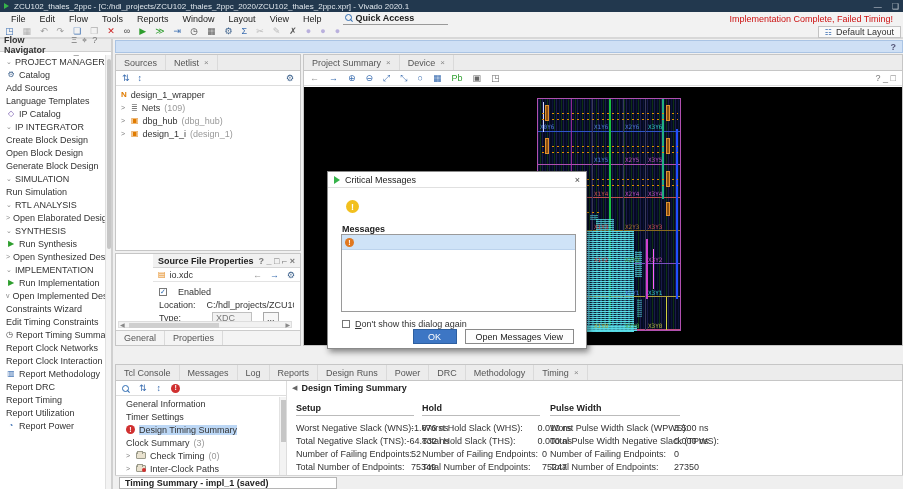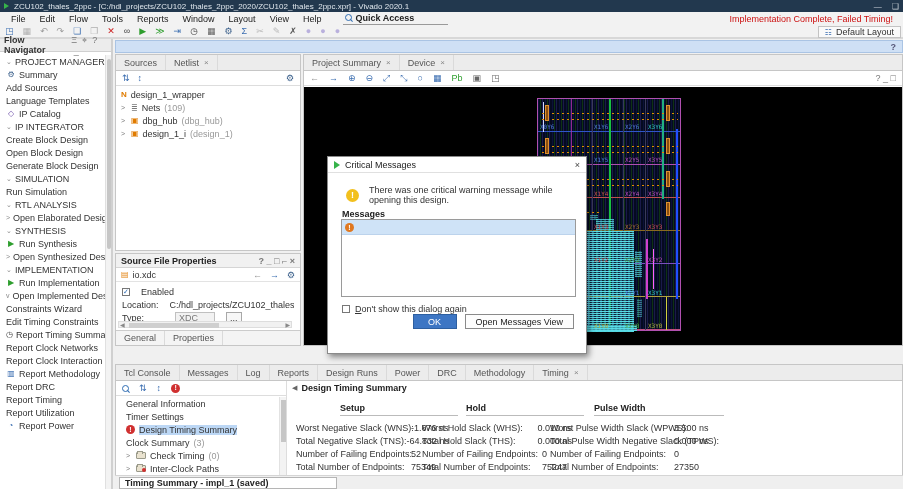--- a/index.html
+++ b/index.html
@@ -55,21 +55,21 @@
   #ctxbar .q{margin-left:auto;color:#557;}
 
   
   #sources{left:115px;top:54px;width:186px;height:197px;}
   .treerow{display:flex;align-items:center;height:13px;gap:4px;padding-left:5px;white-space:nowrap;}
   .treerow .exp{color:#777;font-size:7px;width:6px;}
   .treerow .sfx{color:#999;}
   .ic-txt{font-weight:bold;font-size:8px;}
 
   
-  #props{left:115px;top:253px;width:186px;height:93px;}
+  #props{left:115px;top:253px;width:186px;height:93px;padding-left:37px;}
   #props .filerow{height:14px;display:flex;align-items:center;gap:4px;padding:0 5px;border-bottom:1px solid #e3e3e3;}
   #props .filerow .nav{margin-left:auto;display:flex;gap:8px;}
   #props .body{padding:3px 6px;position:relative;}
   .cbx{width:8px;height:8px;border:1px solid #777;display:inline-flex;align-items:center;justify-content:center;background:#fff;font-size:7px;color:#2f6db3;flex:0 0 auto;}
   #props .frow{display:flex;align-items:center;gap:11px;height:13px;white-space:nowrap;overflow:hidden;}
   #props .frow .k{width:42px;color:#333;}
   .inputbox{border:1px solid #c0c0c0;background:#f2f2f2;padding:0 3px;height:11px;display:inline-flex;align-items:center;}
   .dots-btn{border:1px solid #a8a8a8;background:#f7f7f7;padding:0 3px;height:11px;display:inline-flex;align-items:center;}
   #props .hscroll{position:absolute;left:2px;right:8px;bottom:17px;height:7px;background:#f1f1f1;border:1px solid #ddd;display:flex;align-items:center;justify-content:space-between;padding:0 1px;color:#888;font-size:6px;}
   #props .hthumb{position:absolute;left:10px;width:90px;height:5px;background:#cfcfcf;top:1px;}
@@ -83,21 +83,21 @@
   .drow{position:absolute;left:0;width:100%;height:33px;}
   .vline,.iob,.dash,.cy{position:absolute;}
   .cy{background:
       repeating-linear-gradient(0deg, rgba(90,225,235,.95) 0 1px, rgba(20,60,80,.25) 1px 2px),
       repeating-linear-gradient(90deg, rgba(90,225,235,.5) 0 2px, rgba(20,60,80,.2) 2px 4px);}
   .dash{height:1px;background:repeating-linear-gradient(90deg,#e08a00 0 2px,transparent 2px 5px);}
   .iob{width:4px;background:#8a5010;border:1px solid #e09030;}
   .rlabel{position:absolute;font-size:6px;font-family:"DejaVu Sans Mono",monospace;line-height:7px;}
 
   
-  #dlg{position:absolute;left:327px;top:156px;width:260px;height:198px;background:#fff;border:1px solid #8a8a8a;box-shadow:2px 3px 6px rgba(0,0,0,.45);z-index:50;}
+  #dlg{position:absolute;left:327px;top:171px;width:260px;height:178px;background:#fff;border:1px solid #8a8a8a;box-shadow:2px 3px 6px rgba(0,0,0,.45);z-index:50;}
   #dlg .dtitle{height:16px;display:flex;align-items:center;gap:5px;padding:0 6px;border-bottom:1px solid #e0e0e0;color:#222;}
   #dlg .dtitle .x{margin-left:auto;color:#444;}
   #dlg .dlogo{width:0;height:0;border-left:6px solid #36b34a;border-top:4px solid transparent;border-bottom:4px solid transparent;position:relative;}
   .warnball{width:13px;height:13px;border-radius:50%;background:#f2c01e;color:#fff;font-weight:bold;display:inline-flex;align-items:center;justify-content:center;font-size:9px;flex:0 0 auto;}
   #dlg .info{position:absolute;left:18px;top:28px;display:flex;gap:10px;align-items:center;width:230px;}
   #dlg .msg-label{position:absolute;left:14px;top:52px;font-weight:bold;color:#222;}
   #dlg .listbox{position:absolute;left:13px;top:62px;width:235px;height:78px;border:1px solid #9a9a9a;background:#fff;overflow:hidden;}
   #dlg .msel{background:#cfe3f7;border-bottom:1px solid #bcd3ec;display:flex;gap:4px;padding:2px 3px;align-items:flex-start;}
   #dlg .msel .badge{margin-top:1px;}
   #dlg .chkrow{position:absolute;left:14px;top:147px;display:flex;gap:5px;align-items:center;}
@@ -114,21 +114,21 @@
   #bt-left .ptool{gap:10px;}
   #bt-tree{position:absolute;left:0;top:16px;right:7px;bottom:0;overflow:hidden;}
   #bt-tree .treerow{padding-left:10px;}
   .sel-label{background:#bcd7f5;}
   #bt-scroll{position:absolute;right:0;top:16px;width:7px;bottom:0;background:#f3f3f3;border-left:1px solid #e2e2e2;}
   #bt-scroll .thumb{position:absolute;left:1px;top:3px;width:5px;height:42px;background:#c6c6c6;}
   #bt-right{position:absolute;left:172px;right:0;top:0;bottom:0;}
   #bt-right .shead{height:14px;display:flex;align-items:center;gap:4px;padding:0 4px;font-weight:bold;color:#222;}
   #bt-right .shead .arr{color:#666;font-size:7px;}
   .tcol{position:absolute;top:22px;}
-  .tcol .ttitle{font-weight:bold;color:#222;border-bottom:1px solid #bbb;padding-bottom:2px;margin-bottom:5px;margin-left:44px;}
+  .tcol .ttitle{font-weight:bold;color:#222;border-bottom:1px solid #bbb;padding-bottom:2px;margin-bottom:5px;}
   .trow{display:flex;height:13px;align-items:center;white-space:nowrap;}
   .trow .tlbl{color:#333;}
   .trow .tval{color:#333;}
   .c-blue{color:#2b6cc4;}
   .c-red{color:#d03030;}
   #col-setup{left:8px;width:152px;}
   #col-setup .ttitle{width:118px;}
   #col-setup .tlbl{width:115px;}
   #col-hold{left:134px;width:150px;}
   #col-hold .ttitle{width:118px;}
@@ -214,21 +214,21 @@
     <div id="fn-rows">
 
     <div class="fnrow">
           <span class="fn-chev">⌄</span>
 
           <span class="fn-lbl">PROJECT MANAGER</span>
         </div>
         <div class="fnrow">
 
           <span class="fn-ic" style="color: rgb(58, 95, 138);">⚙</span>
-          <span class="fn-lbl">Summary</span>
+          <span class="fn-lbl">Catalog</span>
         </div>
         <div class="fnrow">
 
           <span class="fn-lbl">Add Sources</span>
         </div>
         <div class="fnrow">
 
           <span class="fn-lbl">Language Templates</span>
         </div>
         <div class="fnrow">
@@ -556,21 +556,20 @@
   </div>
 
   <div id="dlg">
     <div class="dtitle">
       <span class="dlogo"></span>
       <span>Critical Messages</span>
       <span class="x">×</span>
     </div>
     <div class="info">
       <span class="warnball">!</span>
-      <span>There was one critical warning message while opening this design.</span>
     </div>
     <div class="msg-label">Messages</div>
     <div class="listbox">
       <div class="msel">
         <span class="badge badge-orange">!</span>
       </div>
     </div>
     <div class="chkrow">
       <span class="cbx"></span>
       <span class="u1">Don't show this dialog again</span>

